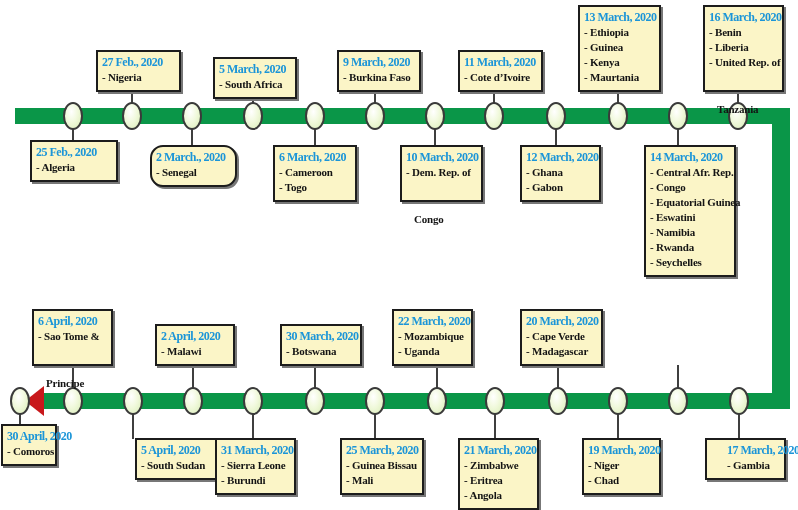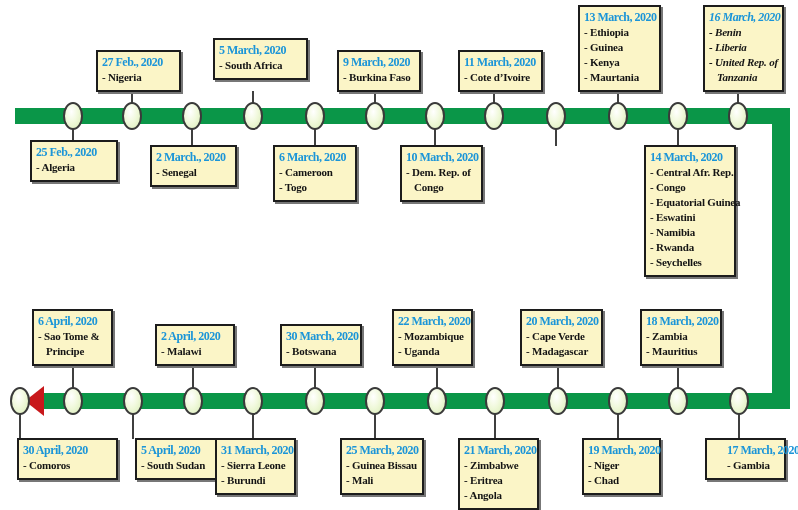--- a/index.html
+++ b/index.html
@@ -30,21 +30,21 @@
     padding:2px 3px 2px 4px;
   }
   .event-date{
     font-weight:bold;font-size:12px;line-height:16px;letter-spacing:-0.5px;
     color:var(--date);white-space:nowrap;
   }
   .event-line{
     font-weight:bold;font-size:11px;line-height:15px;letter-spacing:-0.2px;
     color:var(--country);white-space:nowrap;
   }
-  .event-line.cont{padding-left:8px;}
+  .event-line.cont{padding-left:8px;margin-top:32px;}
 </style>
 </head>
 <body>
 
 <div class="stage" style="--bar: #0a9648; --node-fill: #d9edb6; --node-hi: #ffffff; --node-border: #3a3a3a; --box-fill: #fbf5c7; --box-border: #1c1c1c; --box-shadow: #777777; --date: #1b95d8; --country: #141414; --connector: #3f3f3f; --arrow: #c8181b; --bg: #ffffff;">
   <div class="bar bar-top"></div>
   <div class="bar bar-right"></div>
   <div class="bar bar-bottom"></div>
   <div class="arrow-left"></div>
 <div class="connector" style="left: 72px; top: 116px; height: 30px;"></div>
@@ -54,27 +54,27 @@
       <div class="event-line">- Algeria</div>
     </div>
     <div class="connector" style="left: 131px; top: 91px; height: 25px;"></div>
     <div class="node" style="left: 122px; top: 102px;"></div>
     <div class="event-box" style="left: 96px; top: 50px; width: 85px; height: 42px;">
       <div class="event-date">27 Feb., 2020</div>
       <div class="event-line">- Nigeria</div>
     </div>
     <div class="connector" style="left: 191px; top: 116px; height: 30px;"></div>
     <div class="node" style="left: 182px; top: 102px;"></div>
-    <div class="event-box" style="left: 150px; top: 145px; width: 87px; height: 42px;">
+    <div class="event-box" style="left: 150px; top: 145px; width: 87px; height: 42px; border-radius: 13px;">
       <div class="event-date">2 March., 2020</div>
       <div class="event-line">- Senegal</div>
     </div>
     <div class="connector" style="left: 252px; top: 91px; height: 25px;"></div>
     <div class="node" style="left: 243px; top: 102px;"></div>
-    <div class="event-box" style="left: 213px; top: 38px; width: 95px; height: 42px;">
+    <div class="event-box" style="left: 213px; top: 57px; width: 84px; height: 42px;">
       <div class="event-date">5 March, 2020</div>
       <div class="event-line">- South Africa</div>
     </div>
     <div class="connector" style="left: 314px; top: 116px; height: 30px;"></div>
     <div class="node" style="left: 305px; top: 102px;"></div>
     <div class="event-box" style="left: 273px; top: 145px; width: 84px; height: 57px;">
       <div class="event-date">6 March, 2020</div>
       <div class="event-line">- Cameroon</div>
       <div class="event-line">- Togo</div>
     </div>
@@ -92,20 +92,25 @@
       <div class="event-line cont">Congo</div>
     </div>
     <div class="connector" style="left: 493px; top: 91px; height: 25px;"></div>
     <div class="node" style="left: 484px; top: 102px;"></div>
     <div class="event-box" style="left: 458px; top: 50px; width: 85px; height: 42px;">
       <div class="event-date">11 March, 2020</div>
       <div class="event-line">- Cote d’Ivoire</div>
     </div>
     <div class="connector" style="left: 555px; top: 116px; height: 30px;"></div>
     <div class="node" style="left: 546px; top: 102px;"></div>
+    <div class="event-box" style="left: 520px; top: 145px; width: 81px; height: 57px;">
+      <div class="event-date">12 March, 2020</div>
+      <div class="event-line">- Ghana</div>
+      <div class="event-line">- Gabon</div>
+    </div>
     <div class="connector" style="left: 617px; top: 91px; height: 25px;"></div>
     <div class="node" style="left: 608px; top: 102px;"></div>
     <div class="event-box" style="left: 578px; top: 5px; width: 83px; height: 87px;">
       <div class="event-date">13 March, 2020</div>
       <div class="event-line">- Ethiopia</div>
       <div class="event-line">- Guinea</div>
       <div class="event-line">- Kenya</div>
       <div class="event-line">- Maurtania</div>
     </div>
     <div class="connector" style="left: 677px; top: 116px; height: 30px;"></div>
@@ -115,30 +120,30 @@
       <div class="event-line">- Central Afr. Rep.</div>
       <div class="event-line">- Congo</div>
       <div class="event-line">- Equatorial Guinea</div>
       <div class="event-line">- Eswatini</div>
       <div class="event-line">- Namibia</div>
       <div class="event-line">- Rwanda</div>
       <div class="event-line">- Seychelles</div>
     </div>
     <div class="connector" style="left: 737px; top: 91px; height: 25px;"></div>
     <div class="node" style="left: 728px; top: 102px;"></div>
-    <div class="event-box" style="left: 703px; top: 5px; width: 81px; height: 87px; font-style: italic;">
+    <div class="event-box" style="left: 703px; top: 5px; width: 81px; height: 87px;">
       <div class="event-date">16 March, 2020</div>
       <div class="event-line">- Benin</div>
       <div class="event-line">- Liberia</div>
       <div class="event-line">- United Rep. of</div>
       <div class="event-line cont">Tanzania</div>
     </div>
     <div class="connector" style="left: 19px; top: 401px; height: 38px;"></div>
     <div class="node" style="left: 10px; top: 387px;"></div>
-    <div class="event-box" style="left: 1px; top: 438px; width: 101px; height: 42px; margin-left: 16px;">
+    <div class="event-box" style="left: 1px; top: 424px; width: 56px; height: 42px;">
       <div class="event-date">30 April, 2020</div>
       <div class="event-line">- Comoros</div>
     </div>
     <div class="connector" style="left: 72px; top: 365px; height: 36px;"></div>
     <div class="node" style="left: 63px; top: 387px;"></div>
     <div class="event-box" style="left: 32px; top: 309px; width: 81px; height: 57px;">
       <div class="event-date">6 April, 2020</div>
       <div class="event-line">- Sao Tome &amp;</div>
       <div class="event-line cont">Principe</div>
     </div>
@@ -198,24 +203,19 @@
     </div>
     <div class="connector" style="left: 617px; top: 401px; height: 38px;"></div>
     <div class="node" style="left: 608px; top: 387px;"></div>
     <div class="event-box" style="left: 582px; top: 438px; width: 79px; height: 57px;">
       <div class="event-date">19 March, 2020</div>
       <div class="event-line">- Niger</div>
       <div class="event-line">- Chad</div>
     </div>
     <div class="connector" style="left: 677px; top: 365px; height: 36px;"></div>
     <div class="node" style="left: 668px; top: 387px;"></div>
-    <div class="event-box" style="left: 640px; top: 309px; width: 82px; height: 57px;">
-      <div class="event-date">18 March, 2020</div>
-      <div class="event-line">- Zambia</div>
-      <div class="event-line">- Mauritius</div>
-    </div>
     <div class="connector" style="left: 738px; top: 401px; height: 38px;"></div>
     <div class="node" style="left: 729px; top: 387px;"></div>
     <div class="event-box" style="left: 705px; top: 438px; width: 81px; height: 42px; padding-left: 20px;">
       <div class="event-date">17 March, 2020</div>
       <div class="event-line">- Gambia</div>
     </div>
   </div>
 
 </body></html>

